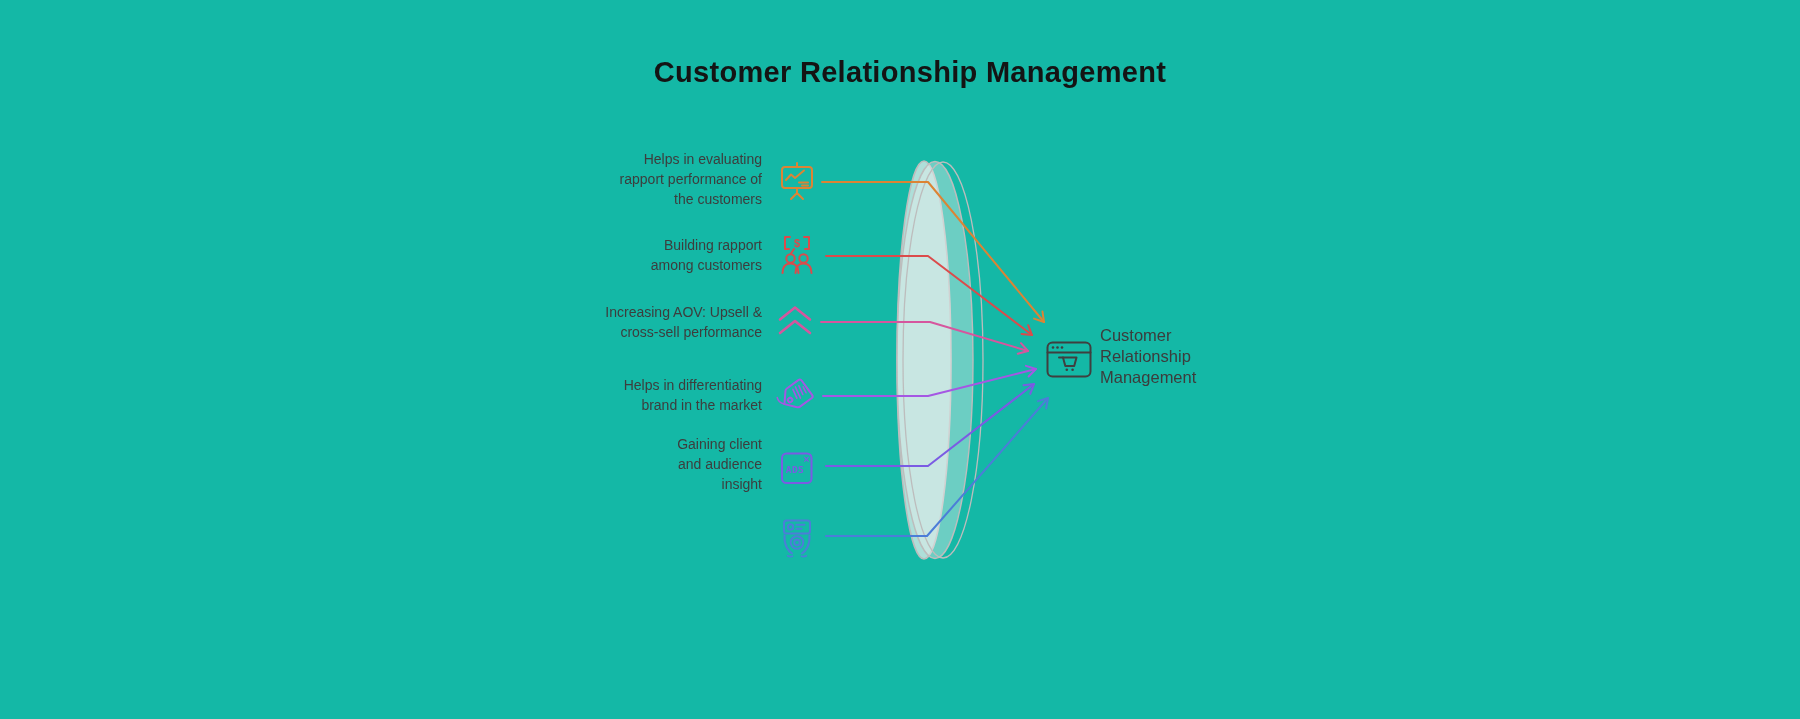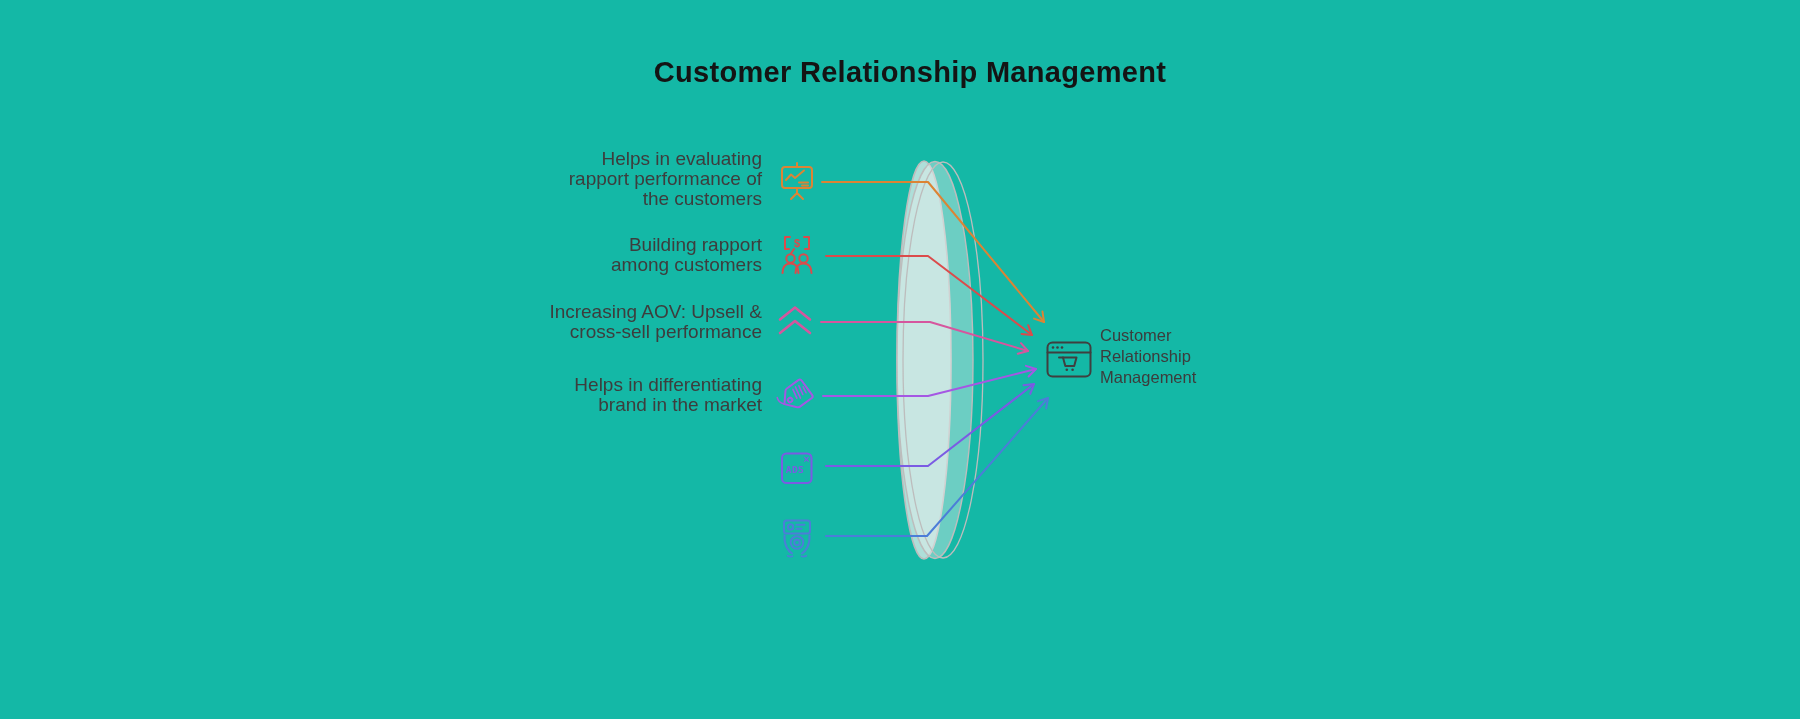--- a/index.html
+++ b/index.html
@@ -16,21 +16,21 @@
     left:610px;top:56px;width:600px;
     text-align:center;
     font-size:29px;font-weight:700;color:#141414;
     letter-spacing:0.3px;
     margin:0;
   }
   .factor-label{
     position:absolute;
     right:1038px;
     text-align:right;
-    font-size:19px;line-height:20px;color:#3d3d3d;
+    font-size:14px;line-height:20px;color:#3d3d3d;
     white-space:nowrap;
   }
   .icon-svg{position:absolute;}
   .result-label{
     position:absolute;
     left:1100px;top:325px;width:120px;
     font-size:16.5px;line-height:21px;color:#3c3c3c;
     text-align:left;
   }
   svg text{font-family:"Liberation Sans", sans-serif;}
@@ -87,20 +87,25 @@
     <div>Building rapport</div>
     <div>among customers</div>
   </div>
   <div class="factor-label" style="top:302px">
     <div>Increasing AOV: Upsell &amp;</div>
     <div>cross-sell performance</div>
   </div>
   <div class="factor-label" style="top:375px">
     <div>Helps in differentiating</div>
     <div>brand in the market</div>
+  </div>
+  <div class="factor-label" style="top:434px">
+    <div>Gaining client</div>
+    <div>and audience</div>
+    <div>insight</div>
   </div>
 
   <svg class="icon-svg" style="left:775px;top:159px" width="44" height="44" viewBox="0 0 44 44">
     <g fill="none" stroke-width="2" stroke-linecap="round" stroke-linejoin="round" stroke="#DC8434">
       <path d="M22,4 v4"></path>
       <rect x="7" y="8" width="30" height="21" rx="3"></rect>
       <polyline points="11,21 16,15.5 20,19 29,11.5"></polyline>
       <path d="M24,23.5 h9 M27,26.5 h6"></path>
       <path d="M22,29 v5 M22,34 l-6,6 M22,34 l6,6"></path>
     </g>

